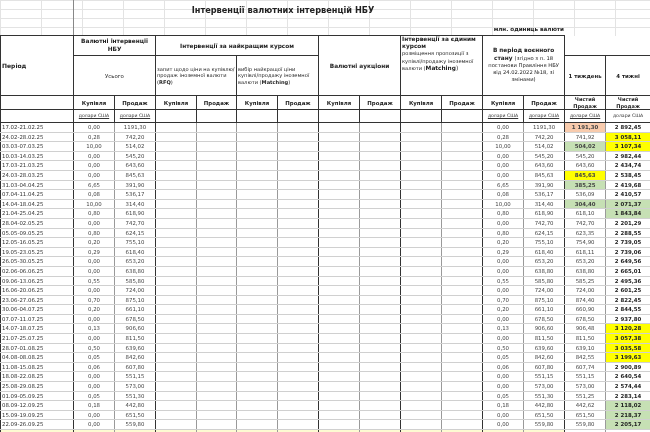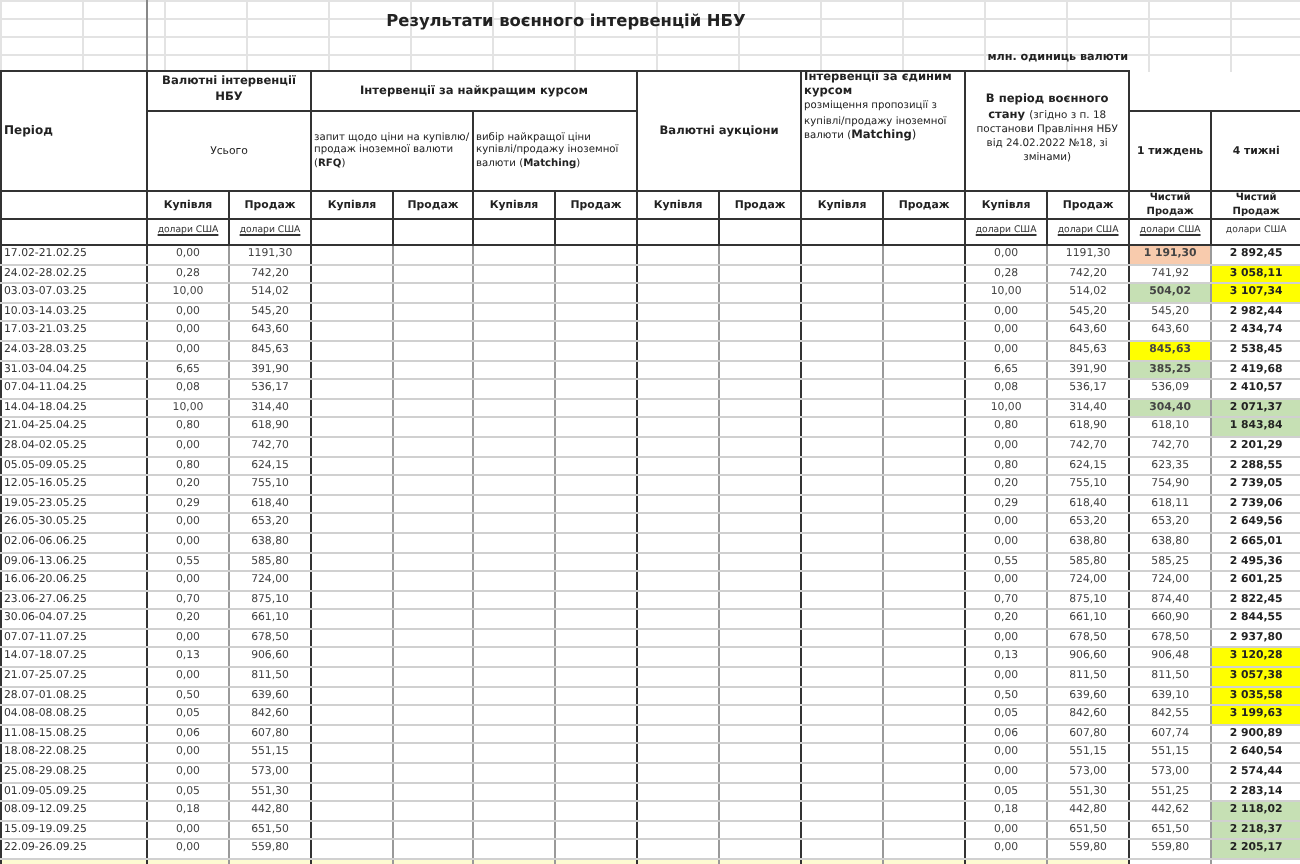--- a/index.html
+++ b/index.html
@@ -27,21 +27,21 @@
   .hl-yellow{background:#ffff00;font-weight:bold;}
   .hl-green{background:#c6e0b4;font-weight:bold;}
   tr.spacer td{height:8px;border-top:1px solid #d0d0d0;border-bottom:none;}
   tr.spacer td.yel{background:#fdfbd2;}
 </style>
 </head>
 <body>
 
 <div class="grid-bg"></div>
 <div class="vline-top"></div>
-<div class="title">Результати воєнного інтервенцій НБУ</div>
+<div class="title">Інтервенції валютних інтервенцій НБУ</div>
 <div class="units">млн. одиниць валюти</div>
 
 <table>
   <colgroup>
     <col style="width:73px">
       <col style="width:41px">
       <col style="width:41px">
     <col style="width:41px">
       <col style="width:40px">
       <col style="width:41px">

